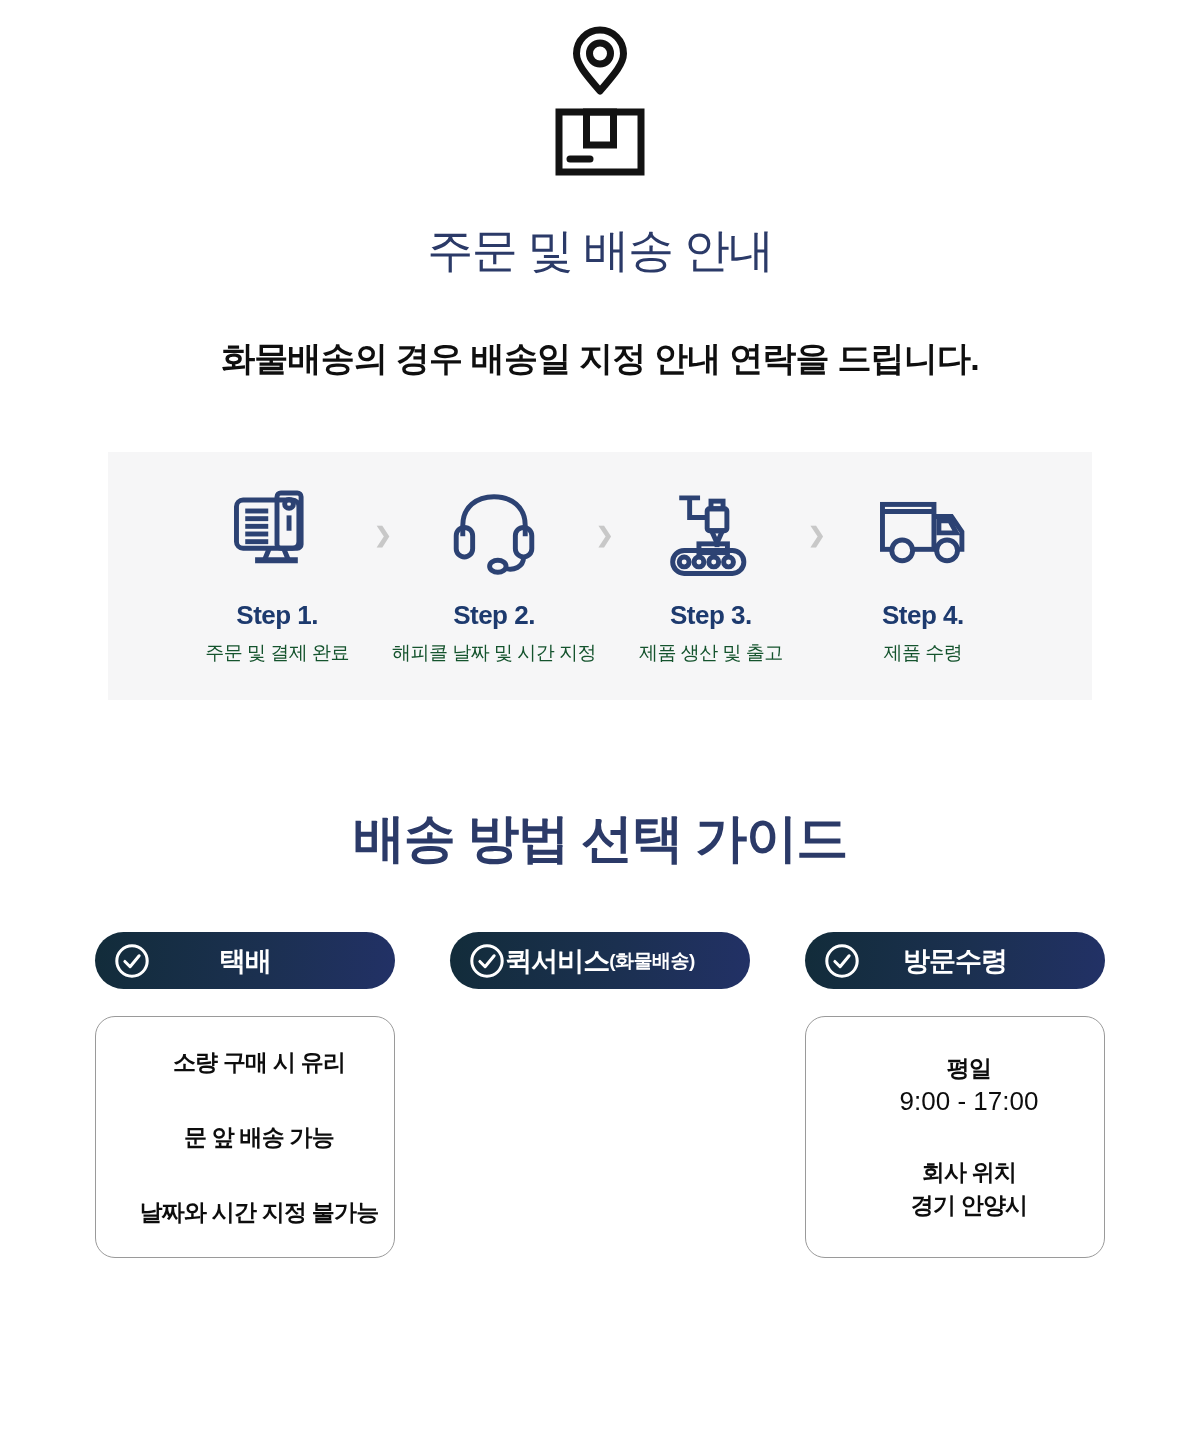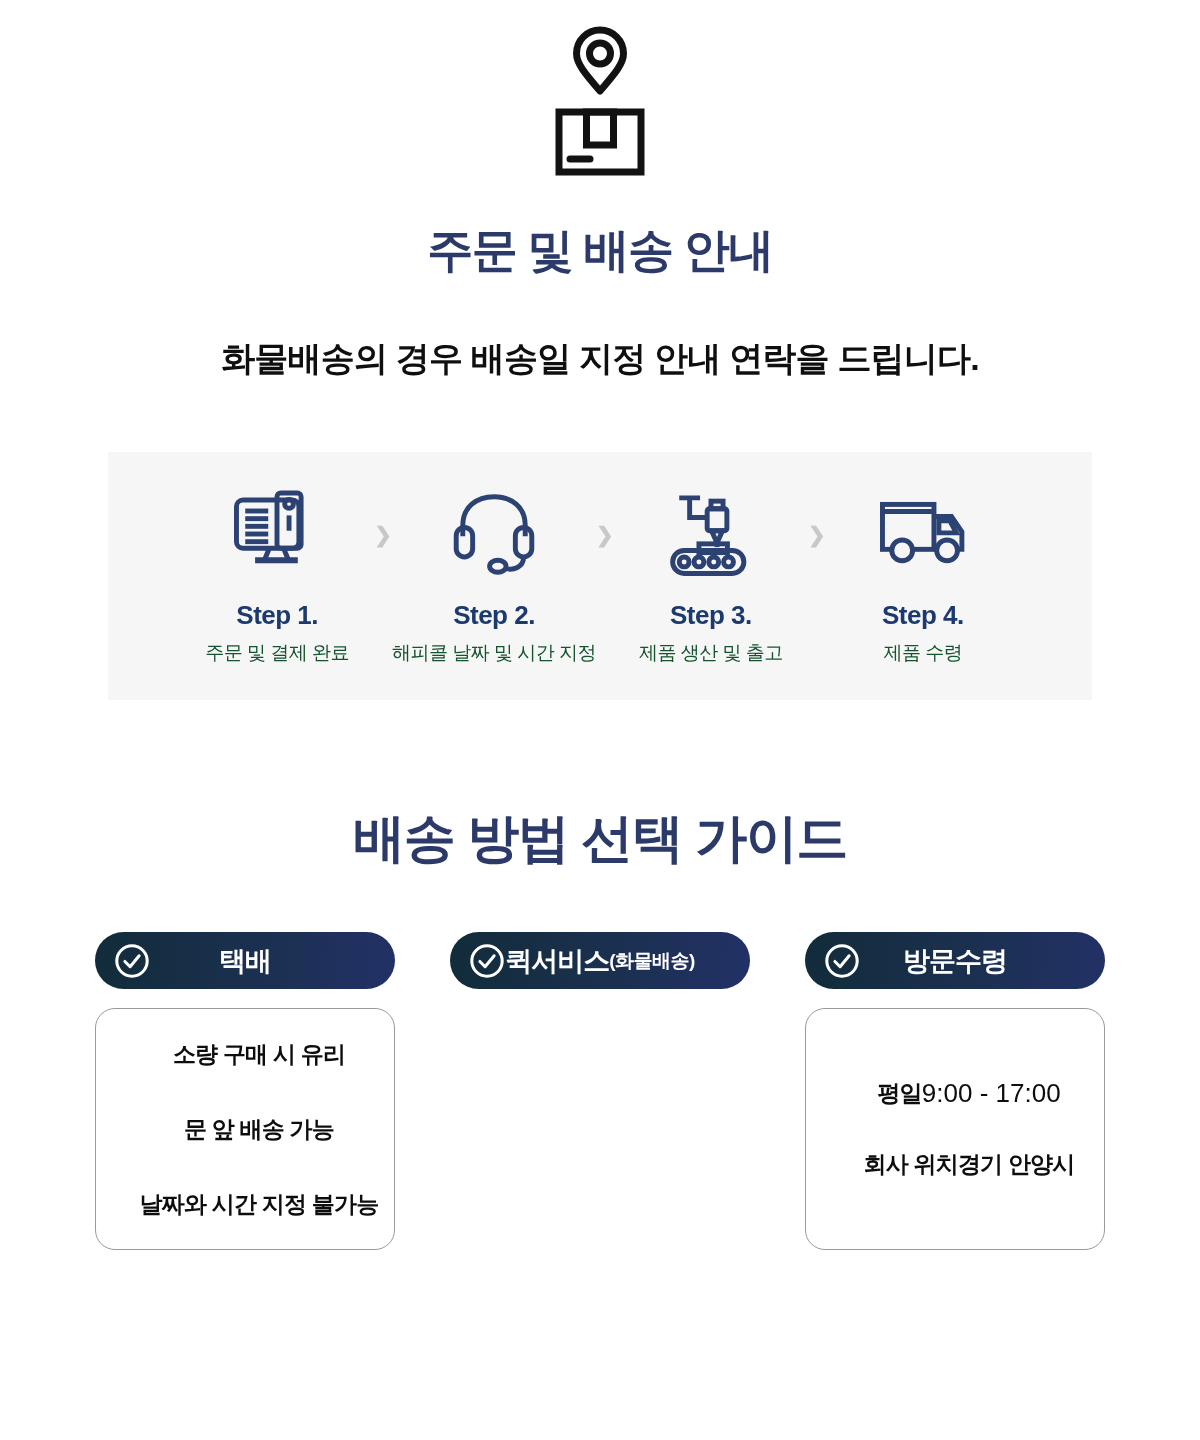--- a/index.html
+++ b/index.html
@@ -6,21 +6,21 @@
   html,body { background:#ffffff; }
   body {
     width:1200px; height:1440px; overflow:hidden;
     font-family:"Liberation Sans", sans-serif;
   }
   .page { width:1200px; height:1440px; display:flex; flex-direction:column; align-items:center; }
 
   .top-icon { margin-top:22px; width:120px; height:168px; }
 
   .main-title {
-    margin-top:30px; font-size:46px; font-weight:700; color:#2b3a68;
+    margin-top:30px; font-size:46px; font-weight:400; color:#2b3a68;
     letter-spacing:-1.5px; text-align:center;
   }
 
   .intro {
     margin-top:76px; text-align:center; font-size:37px; font-weight:800;
     color:#0f0f0f; line-height:1.62; letter-spacing:-0.8px;
   }
   .notice {
     margin-top:54px; text-align:right; font-size:34px; font-weight:800;
     color:#0f0f0f; letter-spacing:-0.8px;
@@ -49,26 +49,26 @@
   .card { width:300px; display:flex; flex-direction:column; }
   .pill {
     position:relative; height:57px; border-radius:29px; width:100%;
     background:linear-gradient(95deg,#122c3a 0%,#1b3050 55%,#223166 100%);
     display:flex; align-items:center; justify-content:center; color:#ffffff;
   }
   .pill-check { position:absolute; left:18px; top:50%; transform:translateY(-50%); width:38px; height:38px; }
   .pill-label { font-size:27px; font-weight:700; letter-spacing:-1px; }
   .pill-suffix { font-size:19px; font-weight:700; letter-spacing:-0.5px; }
   .card-box {
-    margin-top:19px; height:242px; border:1.5px solid #9a9a9a; border-radius:20px;
+    margin-top:27px; height:242px; border:1.5px solid #9a9a9a; border-radius:20px;
     background:#ffffff; display:flex; flex-direction:column; justify-content:center;
     align-items:center; row-gap:44px;padding-left:28px;
   }
   .card-box.grouped { row-gap:40px; }
-  .group { display:flex; flex-direction:row; align-items:center; row-gap:2px; }
+  .group { display:flex; flex-direction:column; align-items:center; row-gap:2px; }
   .line { font-size:23px; font-weight:700; color:#0d0d0d; letter-spacing:-0.8px; white-space:nowrap; }
   .line.time { font-size:26px; font-weight:500; letter-spacing:0; }
 </style>
 </head>
 <body>
 
 <div class="page">
 
   <div class="top-icon">
     <svg width="120" height="168" viewBox="0 0 120 168" fill="none">

